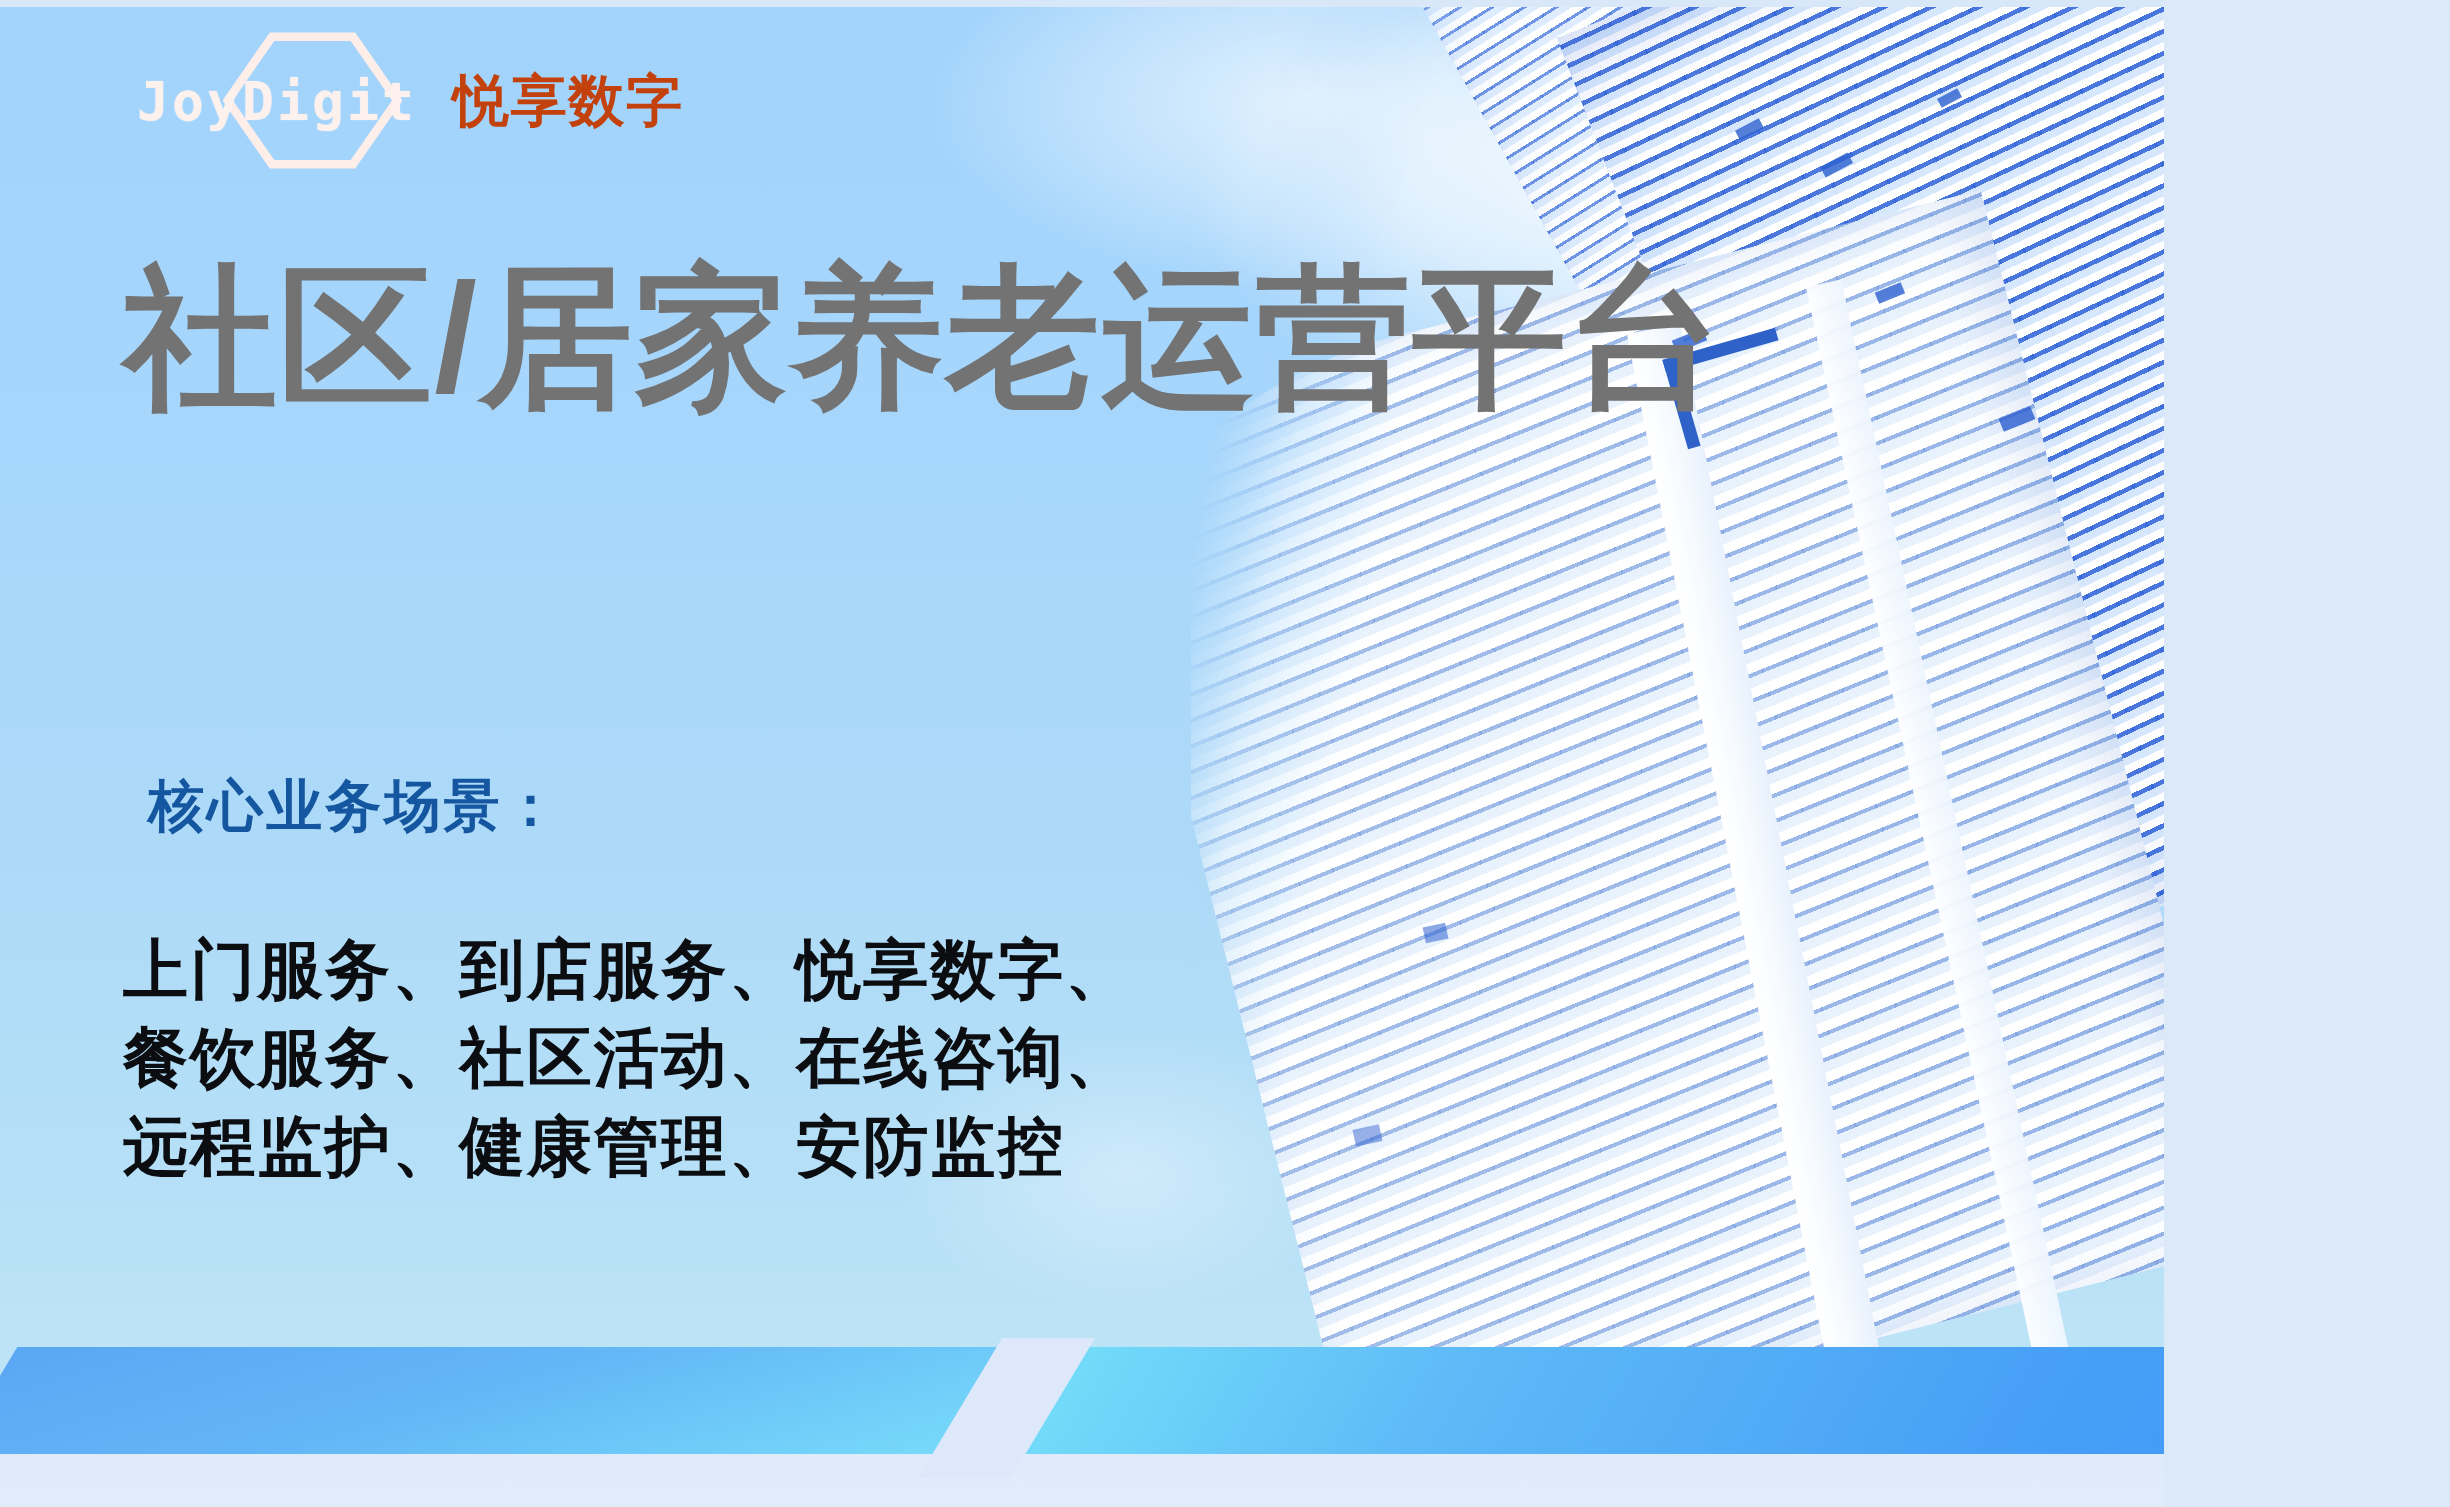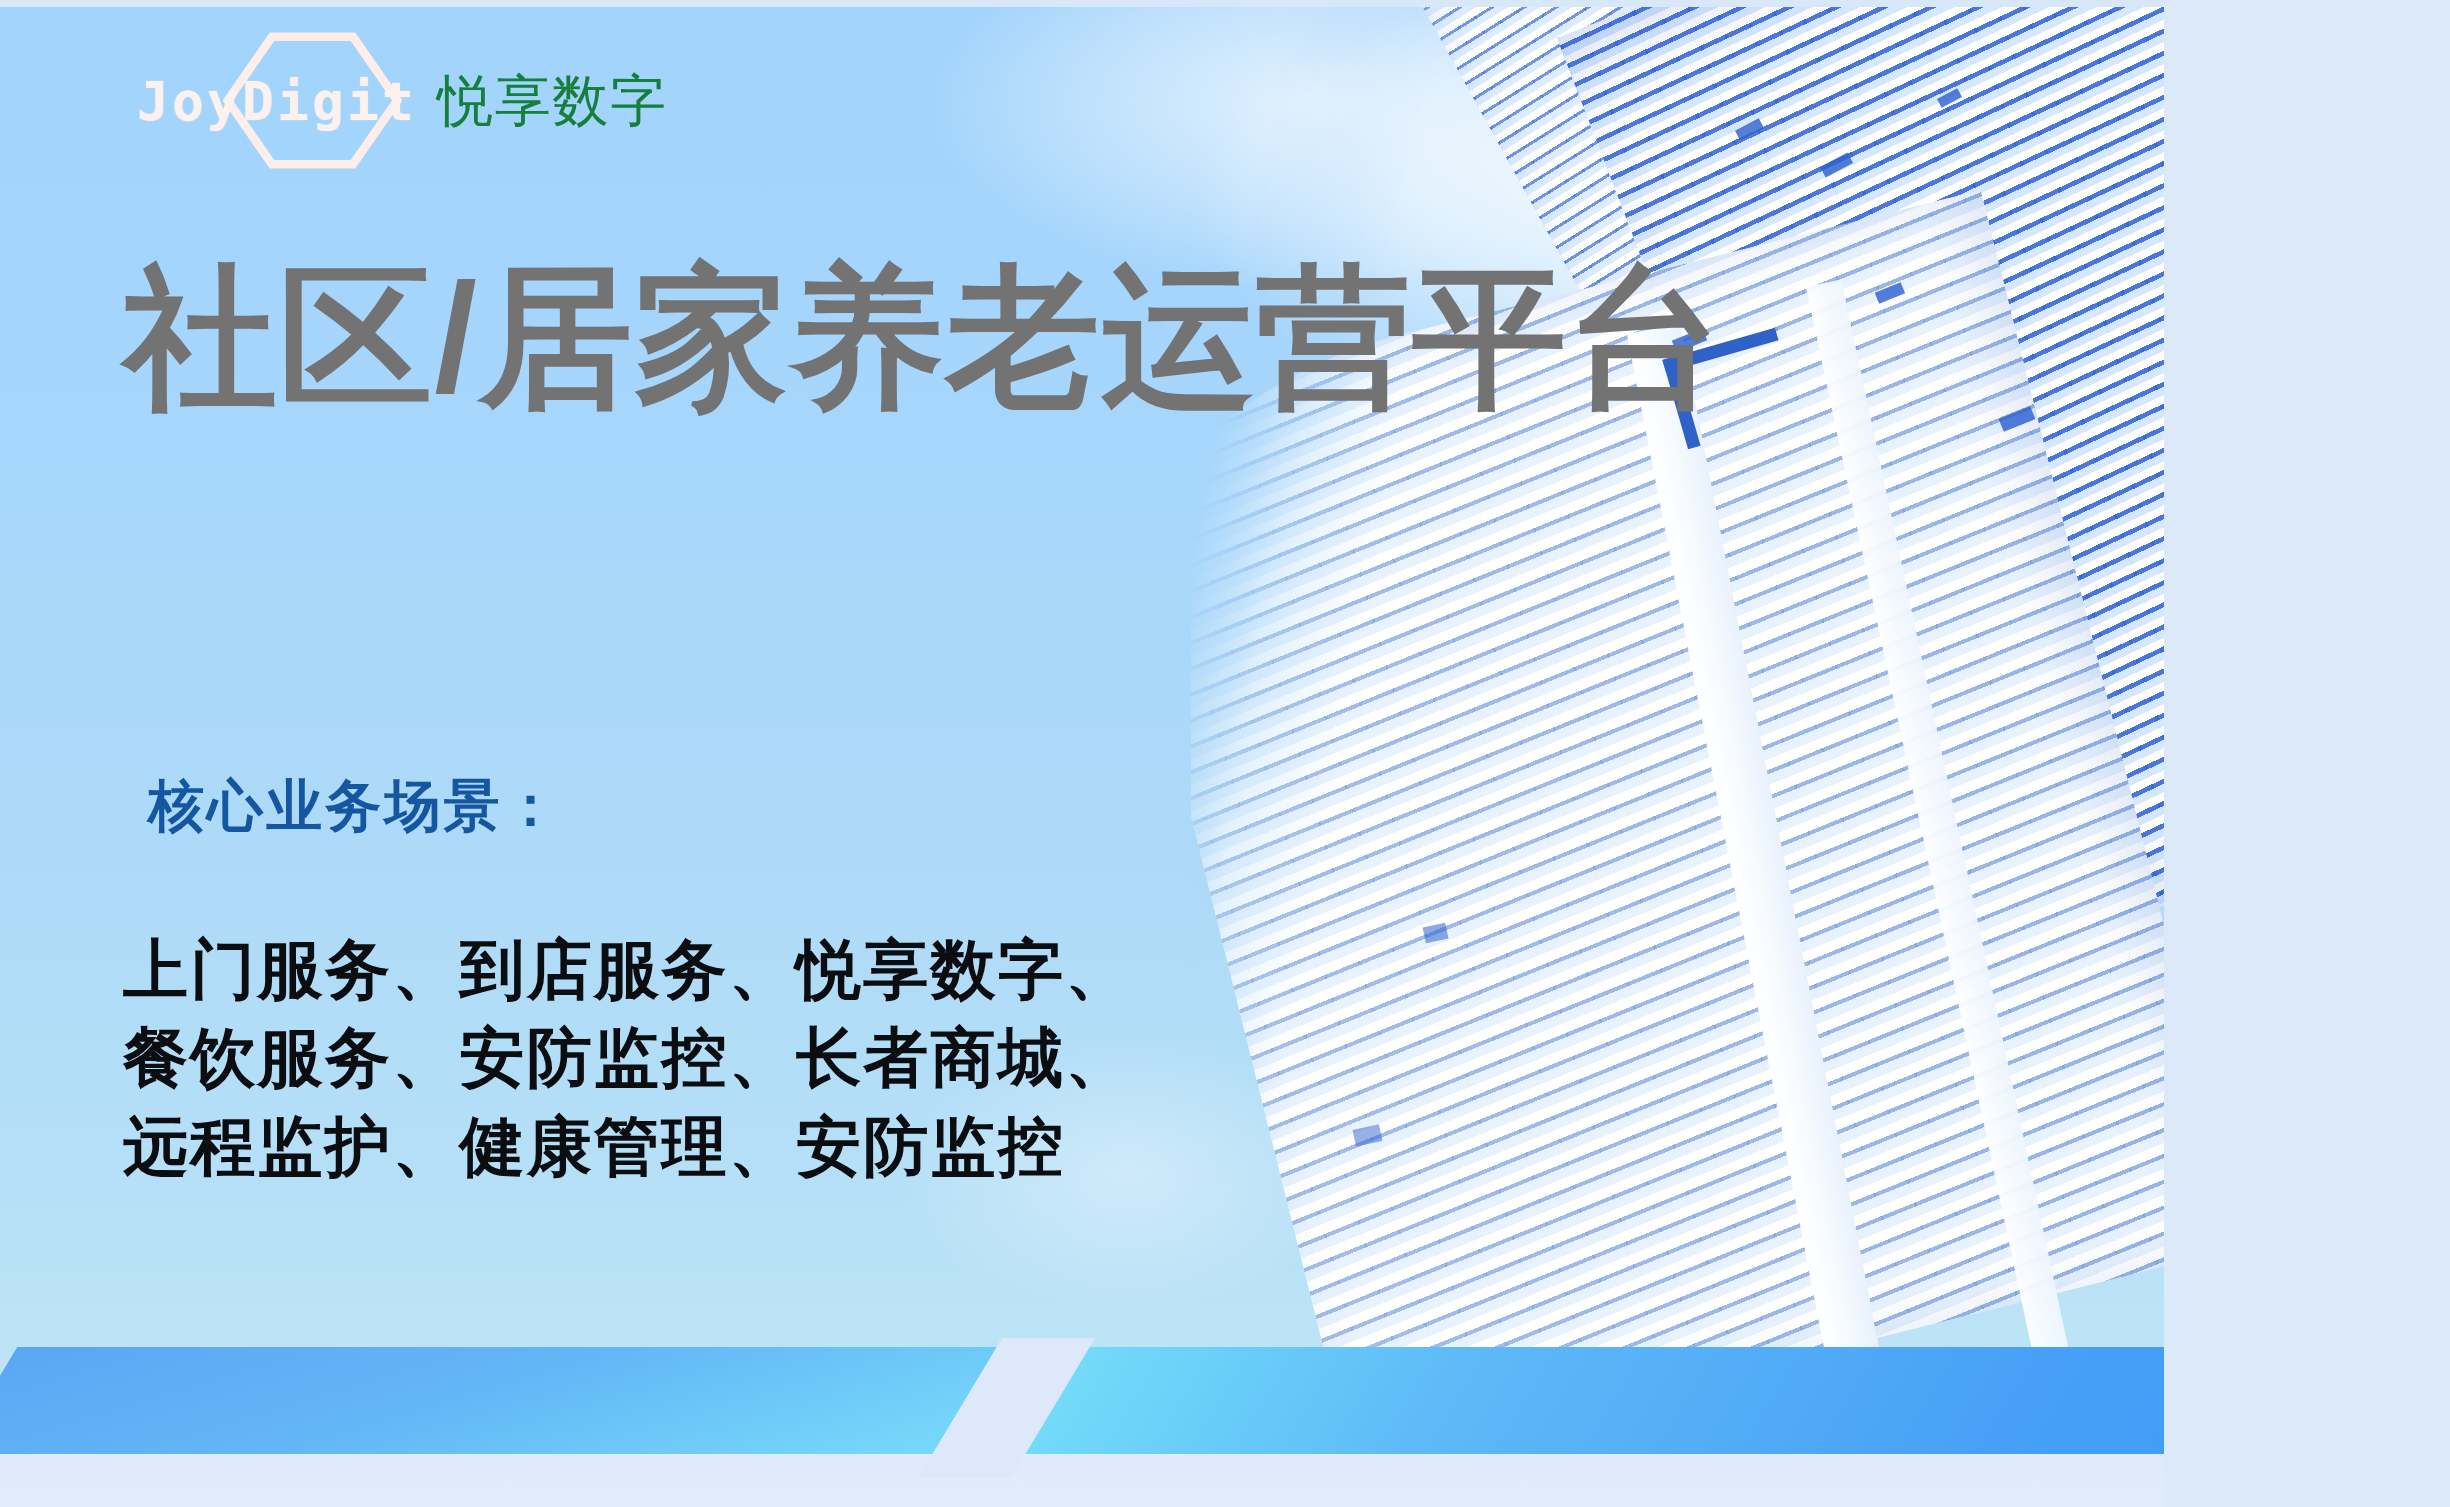--- a/index.html
+++ b/index.html
@@ -185,26 +185,27 @@
     font-family:"DejaVu Sans Mono","Liberation Mono",monospace;
     font-weight:700;
     font-size:53px;
     letter-spacing:3.1px;
     color:#fdf1ee;
     line-height:1;
     white-space:nowrap;
     text-shadow:0 0 1.6px rgba(255,255,255,.5);
   }
   .logo-cn{
-    font-weight:400;
+    font-weight:700;
     font-size:56px;
     letter-spacing:1.6px;
-    color:#15803d;
+    color:#c2410c;
     line-height:1;
     white-space:nowrap;
+    margin-left:16px;
   }
 
   
   .title{
     position:absolute; left:123px; top:257px;
     z-index:30;
     font-size:154px;
     font-weight:800;
     color:#737373;
     letter-spacing:1.6px;
@@ -277,21 +278,21 @@
     <span class="logo-word">JoyDigit</span>
     <span class="logo-cn">悦享数字</span>
   </div>
 
   <div class="title">社区/居家养老运营平台</div>
 
   <div class="section-head">核心业务场景：</div>
 
   <div class="body-lines">
     <div class="body-line">上门服务、到店服务、悦享数字、</div>
-    <div class="body-line">餐饮服务、安防监控、长者商城、</div>
+    <div class="body-line">餐饮服务、社区活动、在线咨询、</div>
     <div class="body-line">远程监护、健康管理、安防监控</div>
   </div>
 
   <div class="band-base"></div>
   <div class="band-wrap">
     <div class="band-left"></div>
     <div class="band-right"></div>
     <div class="band-slash"></div>
   </div>
 

